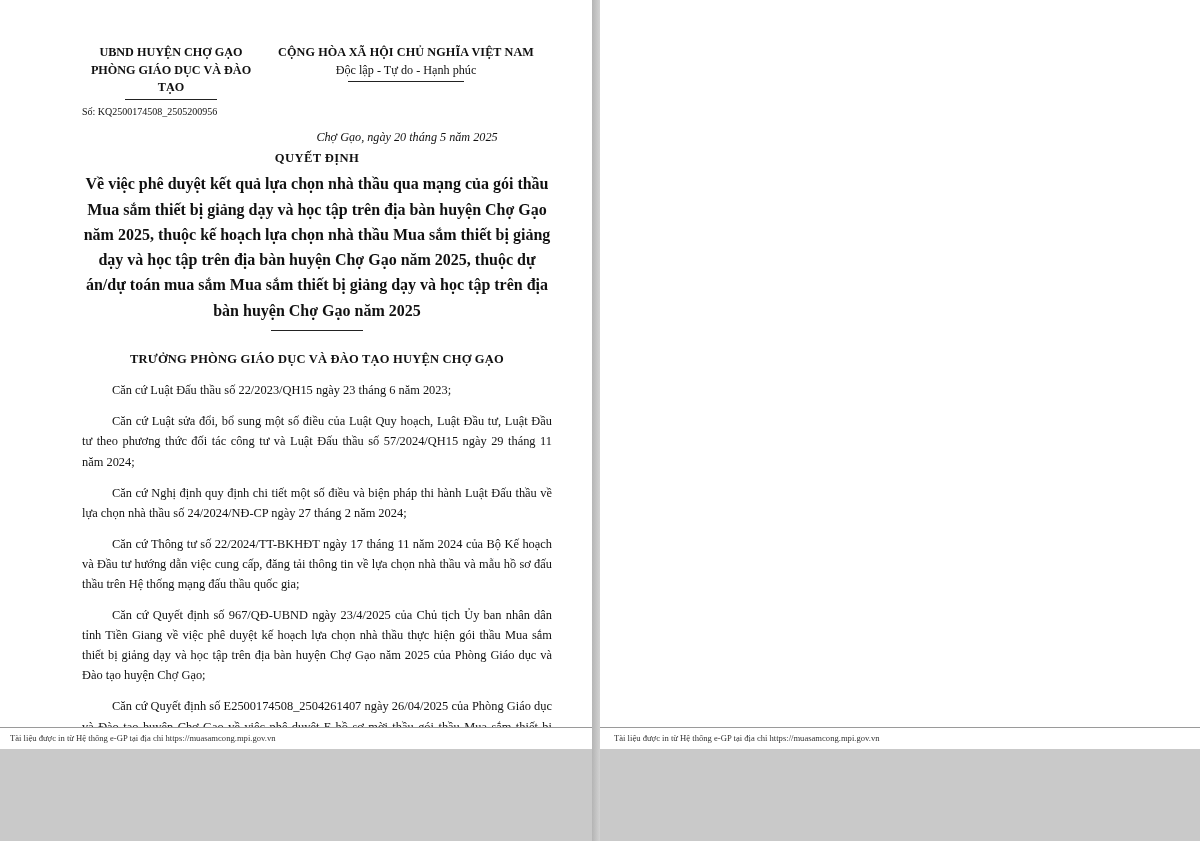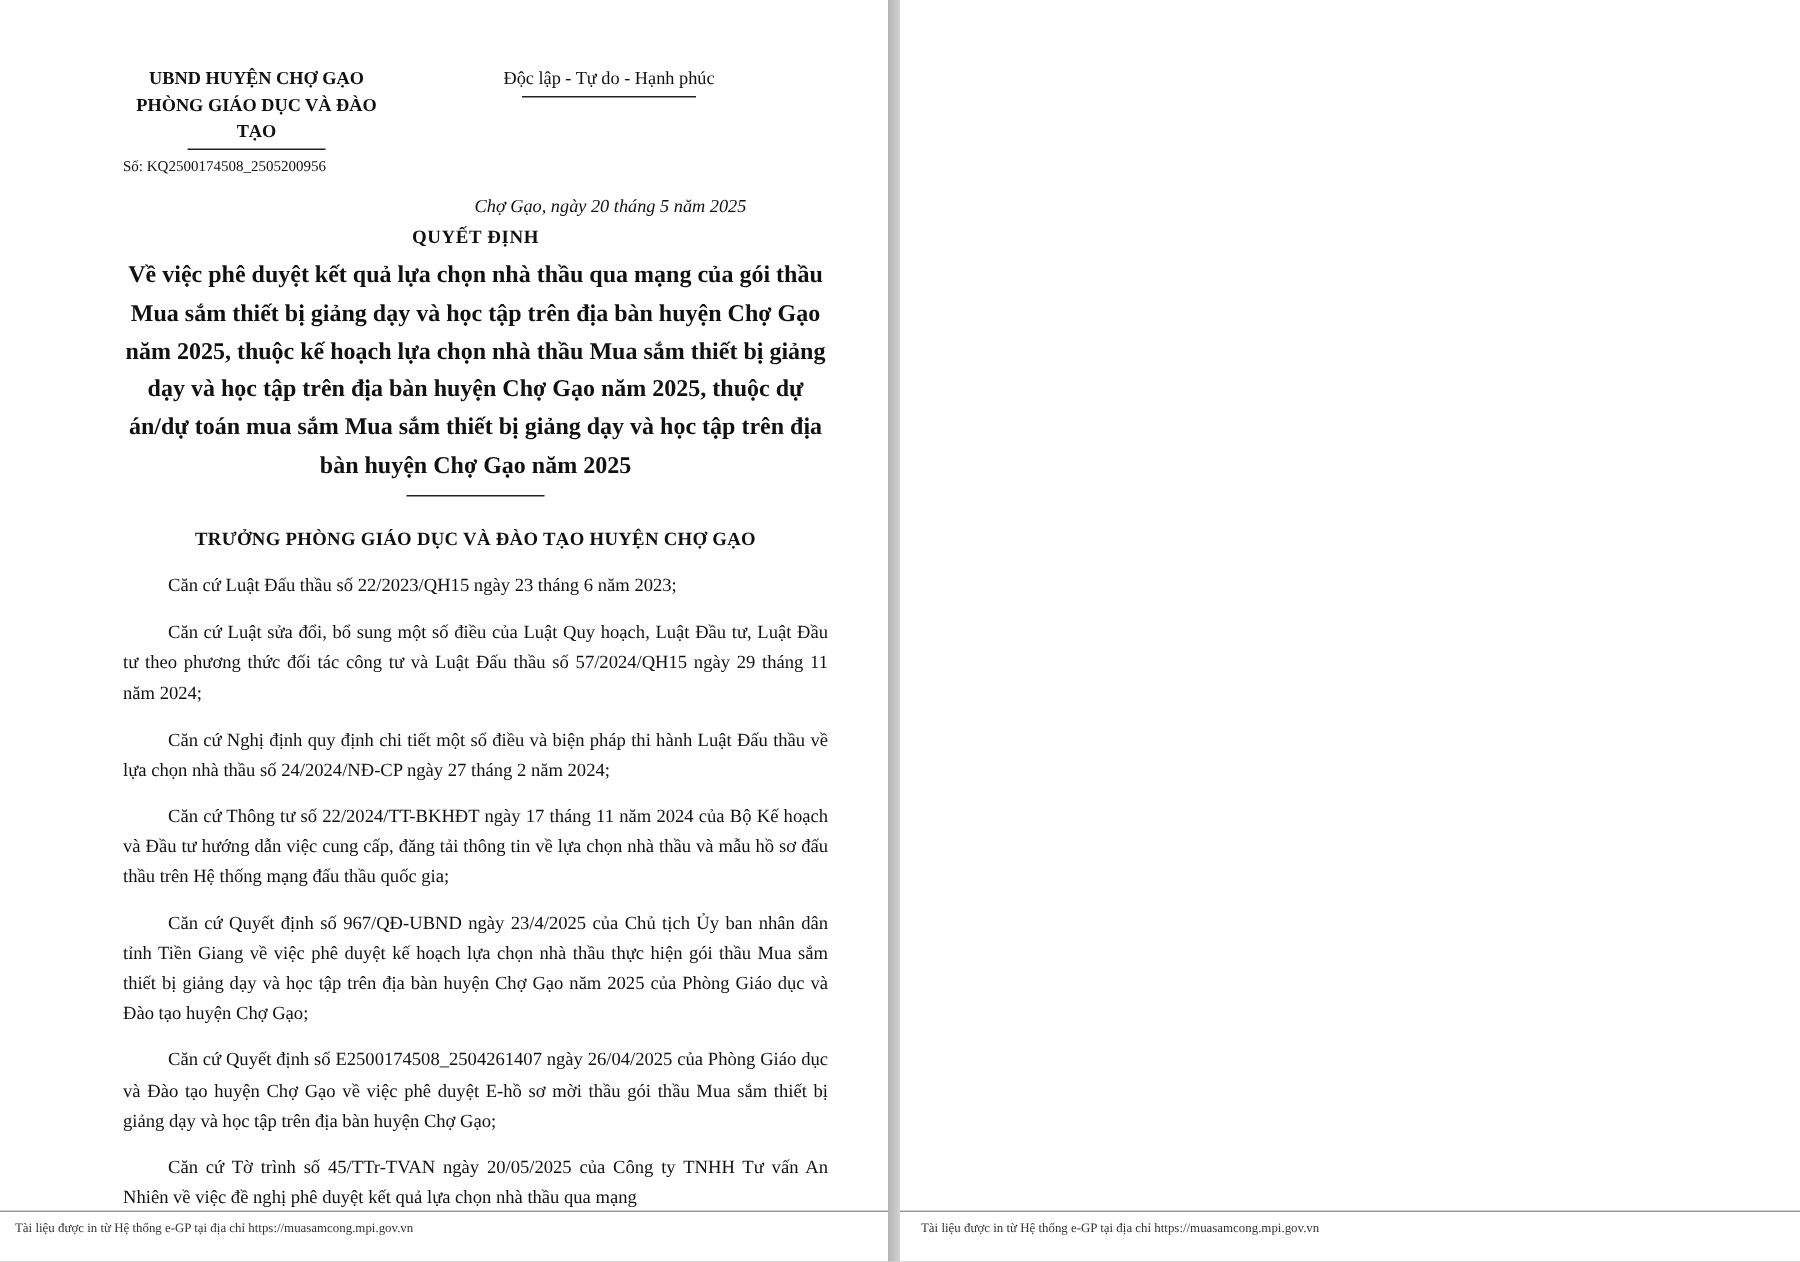--- a/index.html
+++ b/index.html
@@ -10,21 +10,21 @@
   }
   .viewport {
     width: 1200px; height: 841px;
     background: #c9c9c9;
     display: flex;
     gap: 0;
     overflow: hidden;
   }
   .page {
     background: #fff;
-    height: 841px;
+    height: 749px;
     position: relative;
     overflow: hidden;
   }
   .page-left { width: 596px; }
   .page-right { width: 604px; }
   
   .body-left {
     position: absolute;
     left: 82px; top: 44px; width: 470px;
     font-size: 12.4px;
@@ -100,21 +100,21 @@
     letter-spacing: .2px;
   }
   p.para {
     margin: 0 0 0 0;
     text-indent: 30px;
     padding-top: 11px;
     text-align: justify;
   }
   .footer {
     position: absolute;
-    bottom: 12px;
+    bottom: 0;
     left: 0;
     width: 100%;
     border-top: 1px solid #9a9a9a;
     font-size: 8.6px;
     color: #333;
     padding: 5px 0 6px 10px;
     background: #fff;
   }
   .footer-l { padding-left: 10px; }
   .footer-r { padding-left: 14px; }
@@ -132,20 +132,21 @@
   <div class="page page-left">
     <div class="body-left">
 
       <div class="hdr">
         <div class="hdr-left">
           <div>UBND HUYỆN CHỢ GẠO</div>
           <div>PHÒNG GIÁO DỤC VÀ ĐÀO TẠO</div>
           <div class="rule rule-left"></div>
         </div>
         <div class="hdr-right">
+          <div class="l1">CỘNG HÒA XÃ HỘI CHỦ NGHĨA VIỆT NAM</div>
           <div class="l2">Độc lập - Tự do - Hạnh phúc</div>
           <div class="rule rule-wide"></div>
         </div>
       </div>
 
       <div class="sohieu">Số: KQ2500174508_2505200956</div>
 
       <div class="place-date">Chợ Gạo, ngày 20 tháng 5 năm 2025</div>
 
       <div class="title-block">

